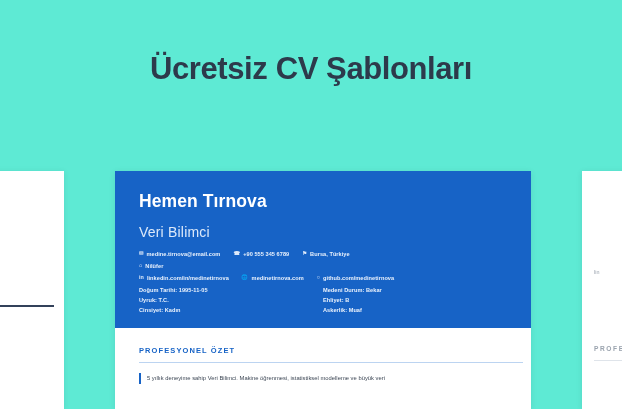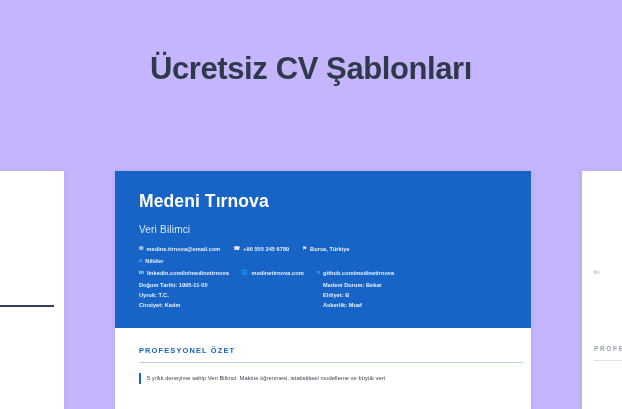--- a/index.html
+++ b/index.html
@@ -5,21 +5,21 @@
   * { box-sizing: border-box; margin: 0; padding: 0; }
   html, body {
     width: 622px; height: 409px;
     overflow: hidden;
     background: #f7f9fb;
     font-family: "Liberation Sans", sans-serif;
   }
   .page {
     position: relative;
     width: 622px; height: 409px;
-    background: #c4b5fd;
+    background: #5eead4;
   }
 
   
   .hero { position: absolute; left: 0; top: 0; width: 622px; text-align: center; }
   .hero-title {
     font-size: 31px;
     font-weight: bold;
     color: #2d3a4b;
     letter-spacing: -0.4px;
     line-height: 1.2;
@@ -56,21 +56,21 @@
   }
   .card-main .cv-header { height: 157px; }
 
   .cv-name {
     font-size: 17.5px;
     font-weight: bold;
     letter-spacing: 0.1px;
     margin-bottom: 12px;
   }
   .cv-role {
-    font-size: 10px;
+    font-size: 14px;
     color: #dce9fa;
     margin-bottom: 11px;
     letter-spacing: 0.2px;
   }
   .cv-contact-row {
     display: flex;
     align-items: center;
     flex-wrap: nowrap;
     gap: 13px;
     font-size: 5.6px;
@@ -137,21 +137,21 @@
       <div class="peek">
         <div class="peek-line">ye</div>
         <div class="peek-line">dinetirnova</div>
         <div class="peek-rule"></div>
       </div>
     </div>
 
     <div class="card card-main">
 
       <div class="cv-header">
-        <div class="cv-name">Medeni Tırnova</div>
+        <div class="cv-name">Hemen Tırnova</div>
         <div class="cv-role">Veri Bilimci</div>
 
         <div class="cv-contact-row">
           <span class="cv-contact-item">
             <span class="cv-ico">✉</span>
             <span>medine.tirnova@email.com</span>
           </span>
           <span class="cv-contact-item">
             <span class="cv-ico">☎</span>
             <span>+90 555 345 6789</span>

